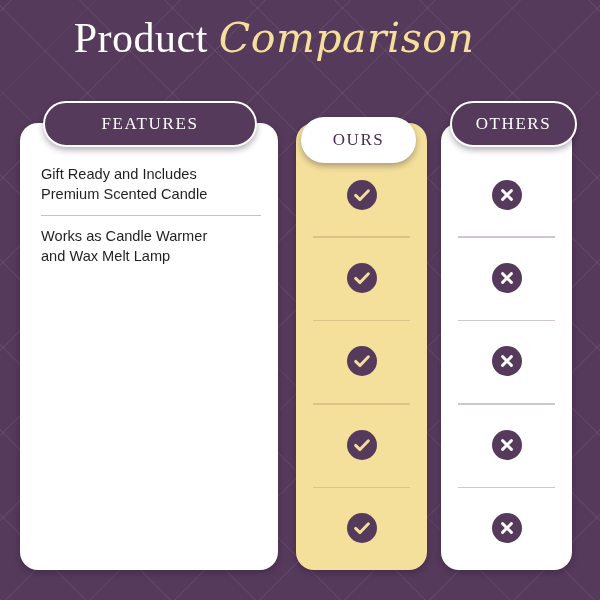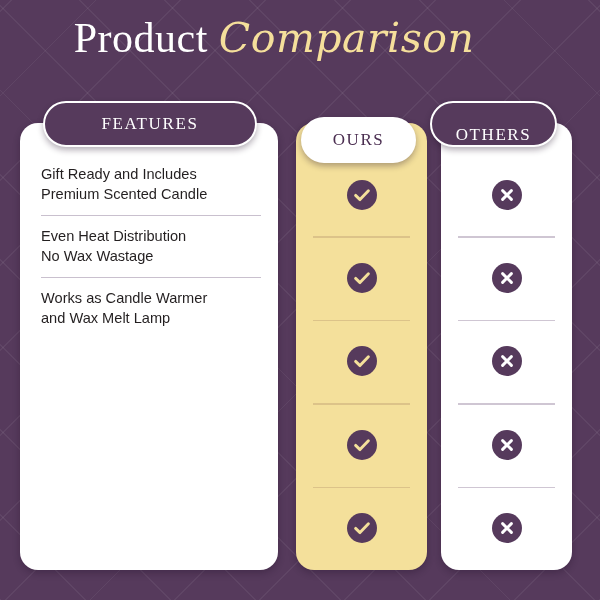--- a/index.html
+++ b/index.html
@@ -108,21 +108,21 @@
   .pill-label {
     font-family: "Liberation Serif", serif;
     font-size: 17px;
     letter-spacing: 1.6px;
   }
   .pill-dark .pill-label { color: #ffffff; }
   .pill-light .pill-label { color: #4a2d50; }
 
   #pill-features { left: 43px; top: 101px; width: 210px; height: 42px; }
   #pill-ours     { left: 301px; top: 117px; width: 111px; height: 42px; }
-  #pill-others   { left: 430px; top: 101px; width: 123px; height: 42px; align-items: flex-end; }
+  #pill-others   { left: 450px; top: 101px; width: 123px; height: 42px; }
 
   
   .feature-list {
     position: absolute;
     left: 20px;
     top: 153px;
     width: 258px;
   }
   .feature-row {
     position: relative;
@@ -208,24 +208,20 @@
   <div class="pill pill-dark" id="pill-others">
     <span class="pill-label">OTHERS</span>
   </div>
 
   <div class="feature-list">
     <div class="feature-row">
       <span class="feature-text">Gift Ready and Includes
 Premium Scented Candle</span>
     </div>
     <div class="feature-row">
-      <span class="feature-text">Even Heat Distribution
-No Wax Wastage</span>
-    </div>
-    <div class="feature-row">
       <span class="feature-text">Works as Candle Warmer
 and Wax Melt Lamp</span>
     </div>
   </div>
 
   <div class="mark-list" id="marks-ours">
     <div class="mark-row">
       <span class="mark-icon">
         <svg width="30" height="30" viewBox="0 0 30 30" aria-hidden="true">
           <path d="M8.6 15.4 L13 19.6 L21.4 10.8" fill="none" stroke="#F4E09B" stroke-width="2.9" stroke-linecap="round" stroke-linejoin="round"></path>

